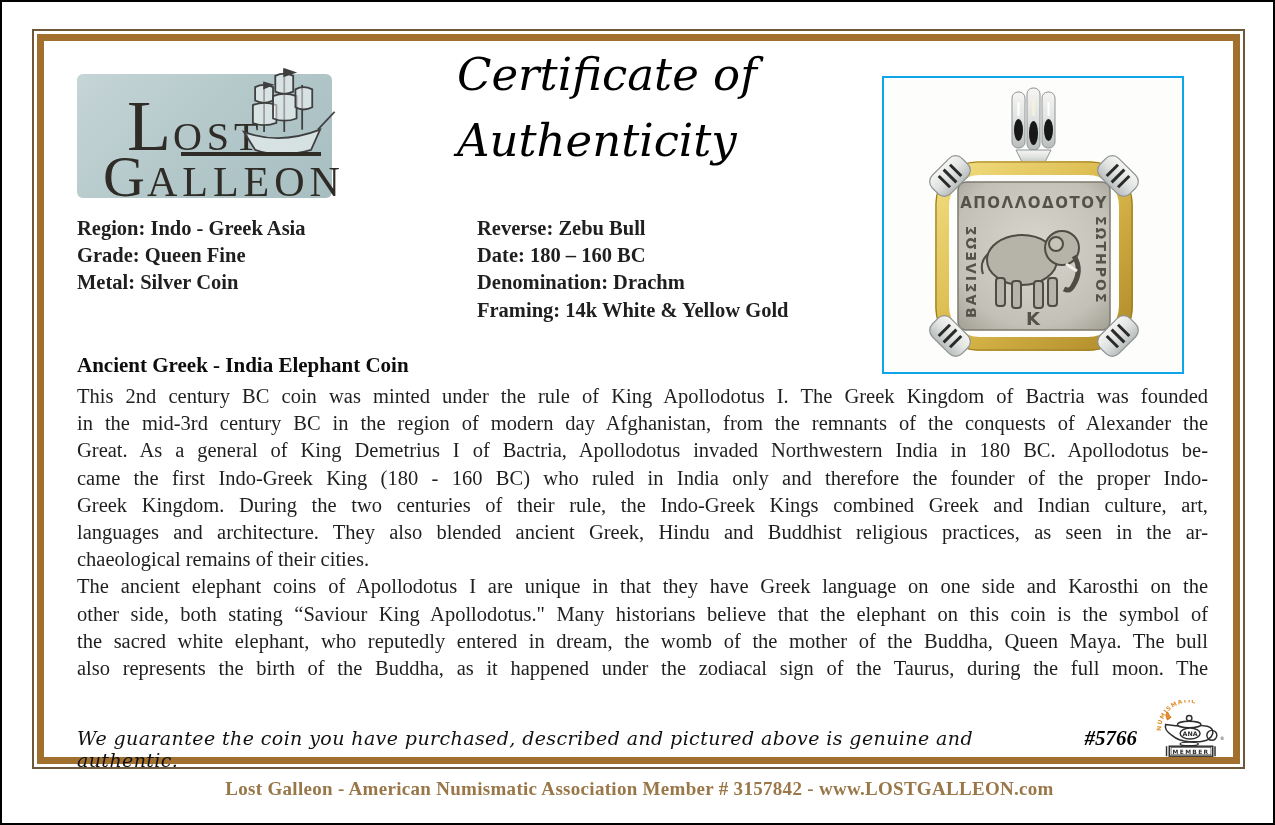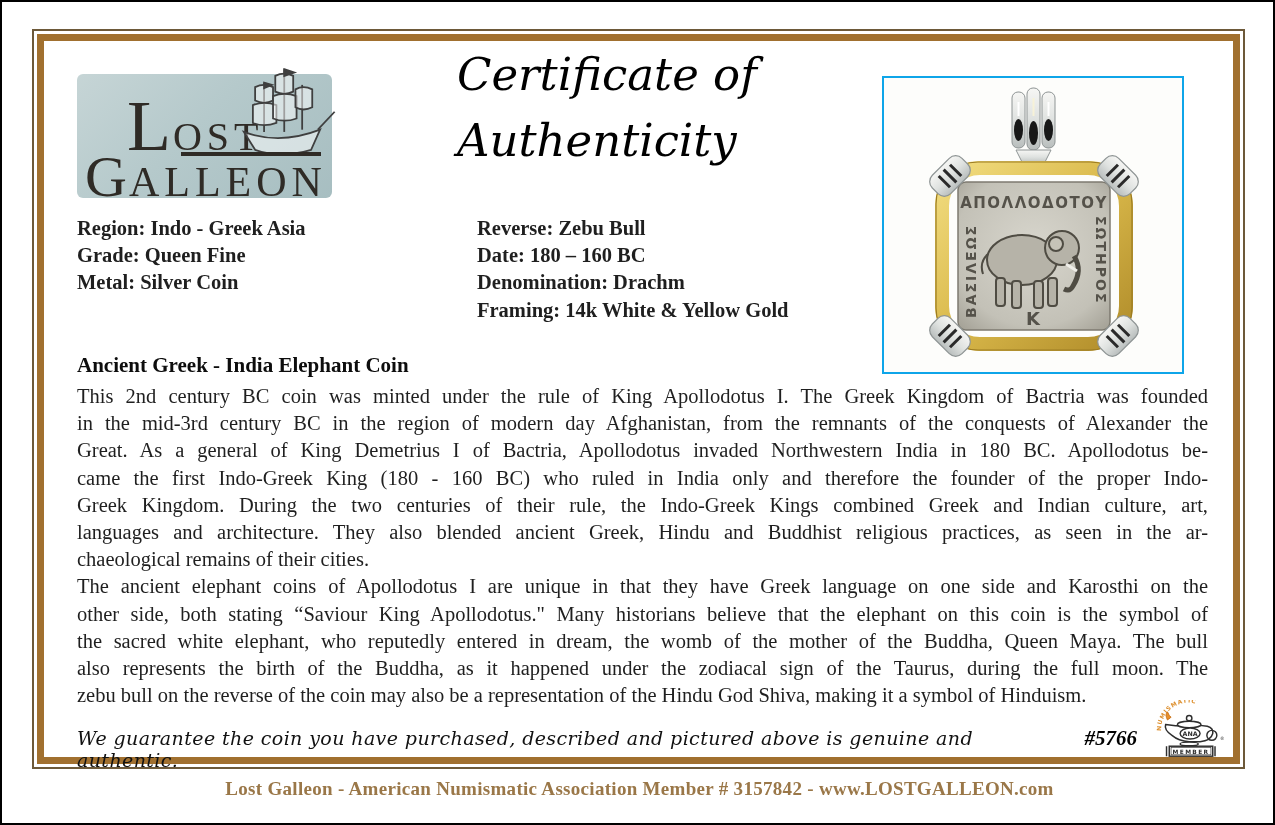--- a/index.html
+++ b/index.html
@@ -17,21 +17,21 @@
   
   .logo{
     position:absolute;left:75px;top:72px;width:255px;height:124px;
     background:linear-gradient(135deg,#c6d5d6 0%,#b5c9cb 45%,#a7bec1 100%);
     overflow:visible;
     border-radius:6px;
   }
   .logo-row{font-family:"Liberation Serif",serif;color:#2f2b26;line-height:1;letter-spacing:5px;font-weight:400;}
   .logo-row1{font-size:40px;margin-left:50px;margin-top:16px;}
   .logo-row1::first-letter{font-size:72px;letter-spacing:2px;}
-  .logo-row2{font-size:42px;margin-left:8px;margin-top:-14px;}
+  .logo-row2{font-size:42px;margin-left:26px;margin-top:-14px;}
   .logo-row2::first-letter{font-size:58px;letter-spacing:2px;}
   .logo-underline{position:absolute;left:104px;top:78px;width:140px;height:0;border-top:4px solid #2f2b26;}
   .ship{position:absolute;right:-6px;top:-14px;}
   
   .title{
     position:absolute;left:455px;top:40px;width:430px;
     font-family:"DejaVu Serif","Liberation Serif",serif;font-style:italic;
     font-size:45px;line-height:66px;color:#000;font-weight:500;
   }
   
@@ -205,21 +205,20 @@
         <div class="pline">came the first Indo-Greek King (180 - 160 BC) who ruled in India only and therefore the founder of the proper Indo-</div>
         <div class="pline">Greek Kingdom. During the two centuries of their rule, the Indo-Greek Kings combined Greek and Indian culture, art,</div>
         <div class="pline">languages and architecture. They also blended ancient Greek, Hindu and Buddhist religious practices, as seen in the ar-</div>
         <div class="pline last">chaeological remains of their cities.</div>
       </div>
     <div class="justify">
         <div class="pline">The ancient elephant coins of Apollodotus I are unique in that they have Greek language on one side and Karosthi on the</div>
         <div class="pline">other side, both stating “Saviour King Apollodotus." Many historians believe that the elephant on this coin is the symbol of</div>
         <div class="pline">the sacred white elephant, who reputedly entered in dream, the womb of the mother of the Buddha, Queen Maya. The bull</div>
         <div class="pline">also represents the birth of the Buddha, as it happened under the zodiacal sign of the Taurus, during the full moon. The</div>
-        <div class="pline last">zebu bull on the reverse of the coin may also be a representation of the Hindu God Shiva, making it a symbol of Hinduism.</div>
       </div>
   </div>
 
   <div class="guarantee">
     <span class="gtext">We guarantee the coin you have purchased, described and pictured above is genuine and authentic.</span>
     <span class="gnum">#5766</span>
   </div>
 
   <svg class="ana" width="74" height="58" viewBox="0 0 80 64">
     <defs>

